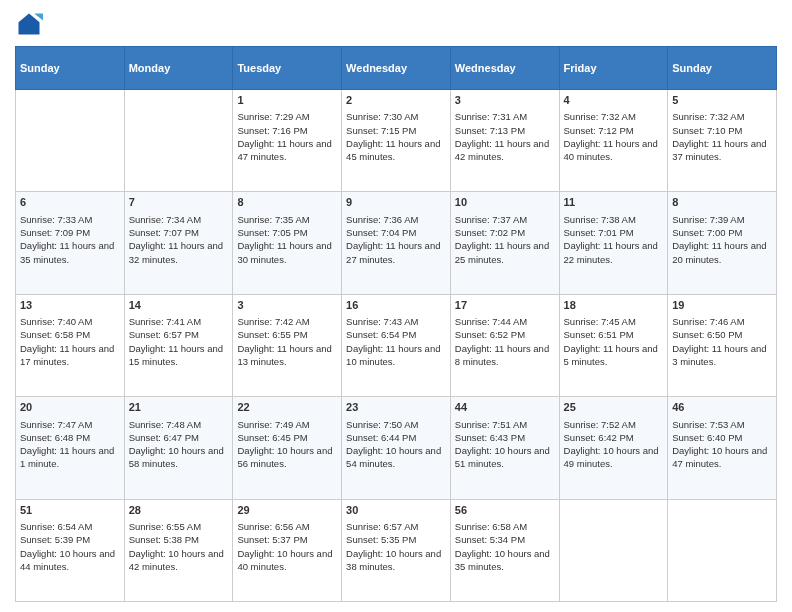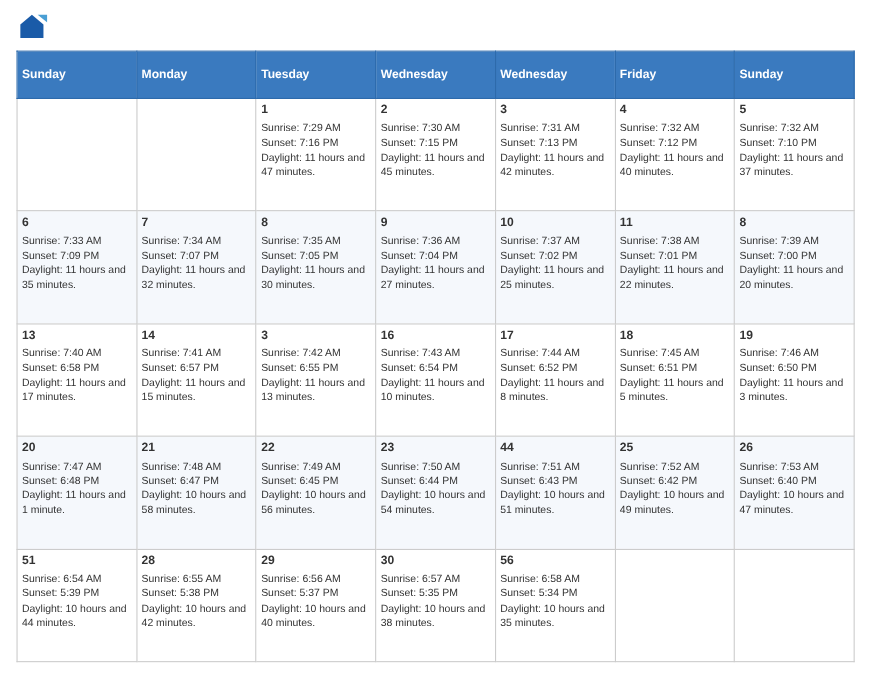--- a/index.html
+++ b/index.html
@@ -152,21 +152,21 @@
           <td><span class="day-num">18</span>Sunrise: 7:45 AM<br>Sunset: 6:51 PM<br>Daylight: 11 hours and 5 minutes.</td>
           <td><span class="day-num">19</span>Sunrise: 7:46 AM<br>Sunset: 6:50 PM<br>Daylight: 11 hours and 3 minutes.</td>
         </tr>
         <tr>
           <td><span class="day-num">20</span>Sunrise: 7:47 AM<br>Sunset: 6:48 PM<br>Daylight: 11 hours and 1 minute.</td>
           <td><span class="day-num">21</span>Sunrise: 7:48 AM<br>Sunset: 6:47 PM<br>Daylight: 10 hours and 58 minutes.</td>
           <td><span class="day-num">22</span>Sunrise: 7:49 AM<br>Sunset: 6:45 PM<br>Daylight: 10 hours and 56 minutes.</td>
           <td><span class="day-num">23</span>Sunrise: 7:50 AM<br>Sunset: 6:44 PM<br>Daylight: 10 hours and 54 minutes.</td>
           <td><span class="day-num">44</span>Sunrise: 7:51 AM<br>Sunset: 6:43 PM<br>Daylight: 10 hours and 51 minutes.</td>
           <td><span class="day-num">25</span>Sunrise: 7:52 AM<br>Sunset: 6:42 PM<br>Daylight: 10 hours and 49 minutes.</td>
-          <td><span class="day-num">26</span>Sunrise: 7:53 AM<br>Sunset: 6:40 PM<br>Daylight: 10 hours and 47 minutes.</td>
+          <td><span class="day-num">46</span>Sunrise: 7:53 AM<br>Sunset: 6:40 PM<br>Daylight: 10 hours and 47 minutes.</td>
         </tr>
         <tr>
           <td><span class="day-num">51</span>Sunrise: 6:54 AM<br>Sunset: 5:39 PM<br>Daylight: 10 hours and 44 minutes.</td>
           <td><span class="day-num">28</span>Sunrise: 6:55 AM<br>Sunset: 5:38 PM<br>Daylight: 10 hours and 42 minutes.</td>
           <td><span class="day-num">29</span>Sunrise: 6:56 AM<br>Sunset: 5:37 PM<br>Daylight: 10 hours and 40 minutes.</td>
           <td><span class="day-num">30</span>Sunrise: 6:57 AM<br>Sunset: 5:35 PM<br>Daylight: 10 hours and 38 minutes.</td>
           <td><span class="day-num">56</span>Sunrise: 6:58 AM<br>Sunset: 5:34 PM<br>Daylight: 10 hours and 35 minutes.</td>
           <td class="empty"></td>
           <td class="empty"></td>
         </tr>

